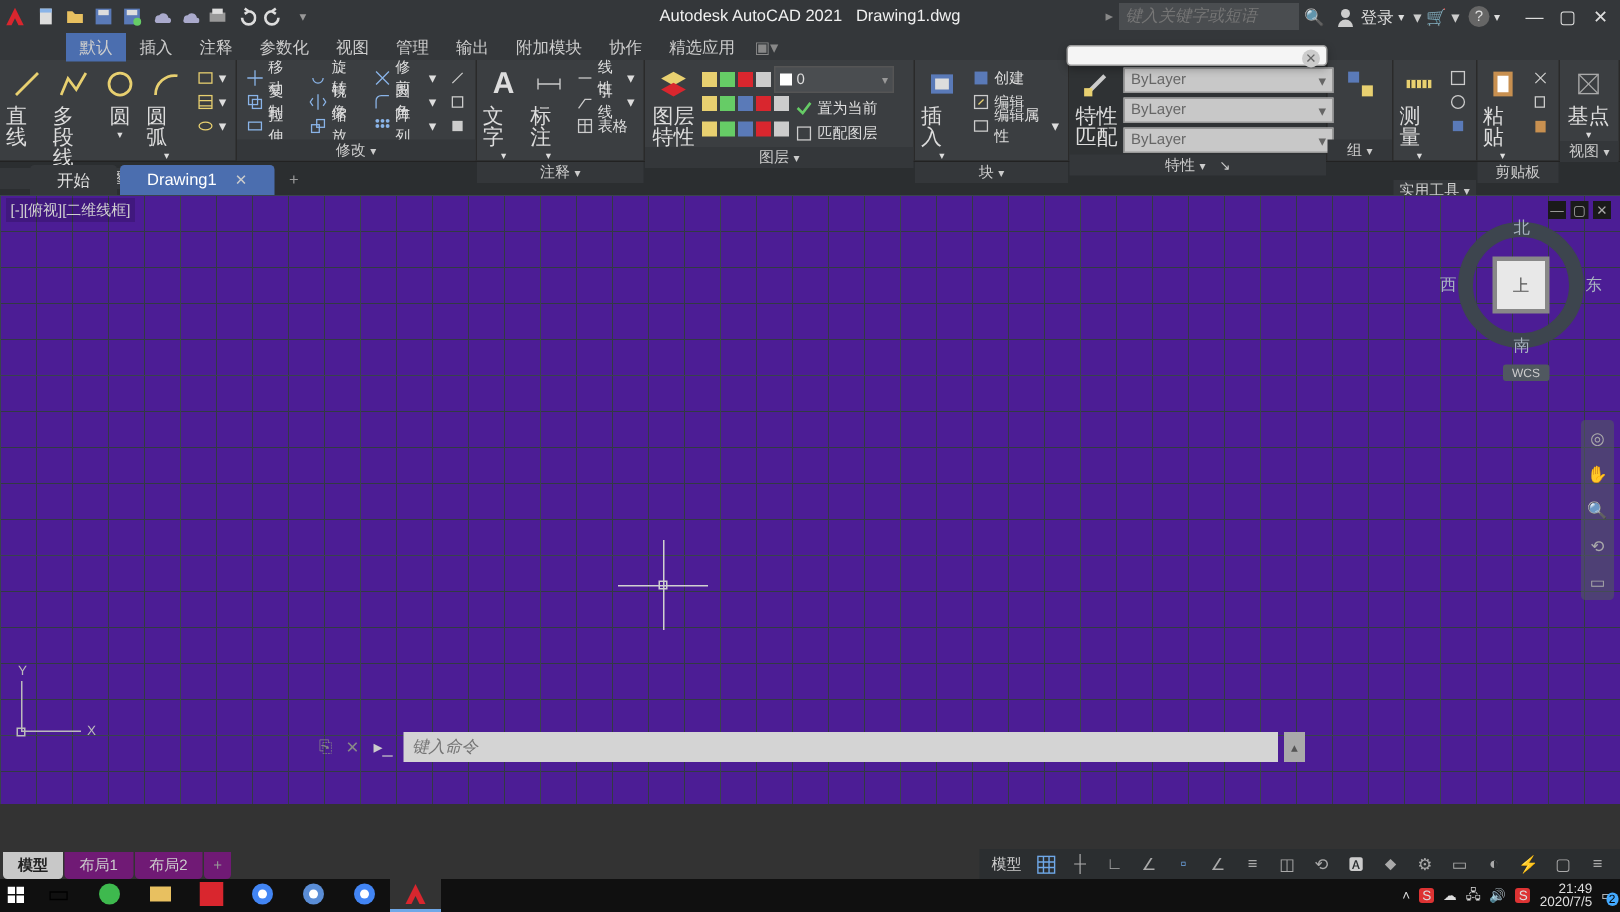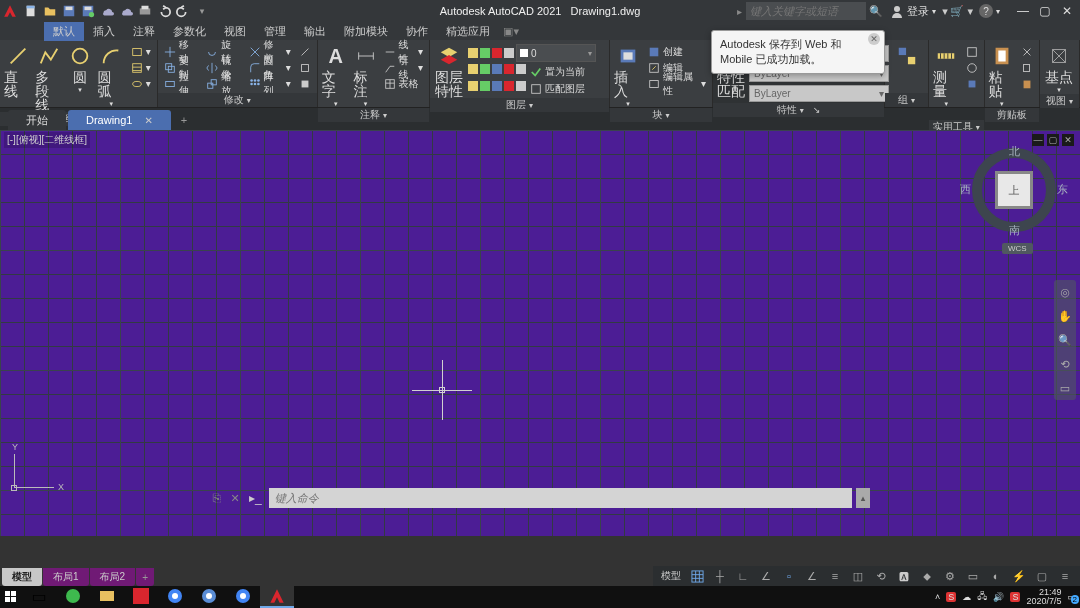--- a/index.html
+++ b/index.html
@@ -44,21 +44,21 @@
   
   
   .balloon{position:absolute;right:195px;top:30px;width:174px;background:#f5f5f5;border:1px solid #999;border-radius:3px;padding:6px 8px;z-index:50;font-size:11px;color:#333;box-shadow:0 2px 6px rgba(0,0,0,.3);}
   .balloon .close{position:absolute;top:2px;right:4px;width:12px;height:12px;border-radius:50%;background:#ccc;color:#666;font-size:9px;display:flex;align-items:center;justify-content:center;}
   
   
   .prop-panel{background:#2f3234;}
   .prop-combo{width:140px;height:17px;background:#c8c8c8;border:1px solid #999;color:#666;font-size:10px;padding:0 4px;display:flex;align-items:center;justify-content:space-between;margin:1px 0;}
   
   
-  .doctabs{height:22px;background:#2b2e30;display:flex;align-items:flex-end;padding-left:8px;}
+  .doctabs{height:22px;background:#2b2e30;display:flex;align-items:flex-end;padding-left:20px;}
   .doctab{height:20px;padding:0 18px;color:#ddd;font-size:11px;display:flex;align-items:center;border-radius:3px 3px 0 0;margin-right:2px;position:relative;}
   .doctab.home{background:#34373a;}
   .doctab.active{background:#4b6eaf;color:#fff;}
   .doctab .x{margin-left:12px;font-size:10px;color:#ccc;}
   .doctab.plus{width:22px;padding:0;justify-content:center;color:#999;}
   
   
   .canvas-wrap{position:relative;height:406px;background:#4c1d95;}
   .viewport-label{position:absolute;top:2px;left:4px;color:#d0d0d0;font-size:10px;background:rgba(0,0,0,.15);padding:1px 3px;}
   .vp-ctrl{position:absolute;top:4px;right:6px;display:flex;gap:3px;}
@@ -654,21 +654,20 @@
     <div class="panel-title">
         <span>视图</span>
         <span class="arr">▾</span>
       </div>
   </div>
 
 </div>
 
 <div class="balloon">
   <div class="close">✕</div>
-  <span>Autodesk 保存到 Web 和 Mobile 已成功加载。</span>
 </div>
 
 <div class="doctabs">
   <div class="doctab home">
       <span>开始</span>
     </div>
   <div class="doctab active">
       <span>Drawing1</span>
       <span class="x">✕</span>
     </div>

